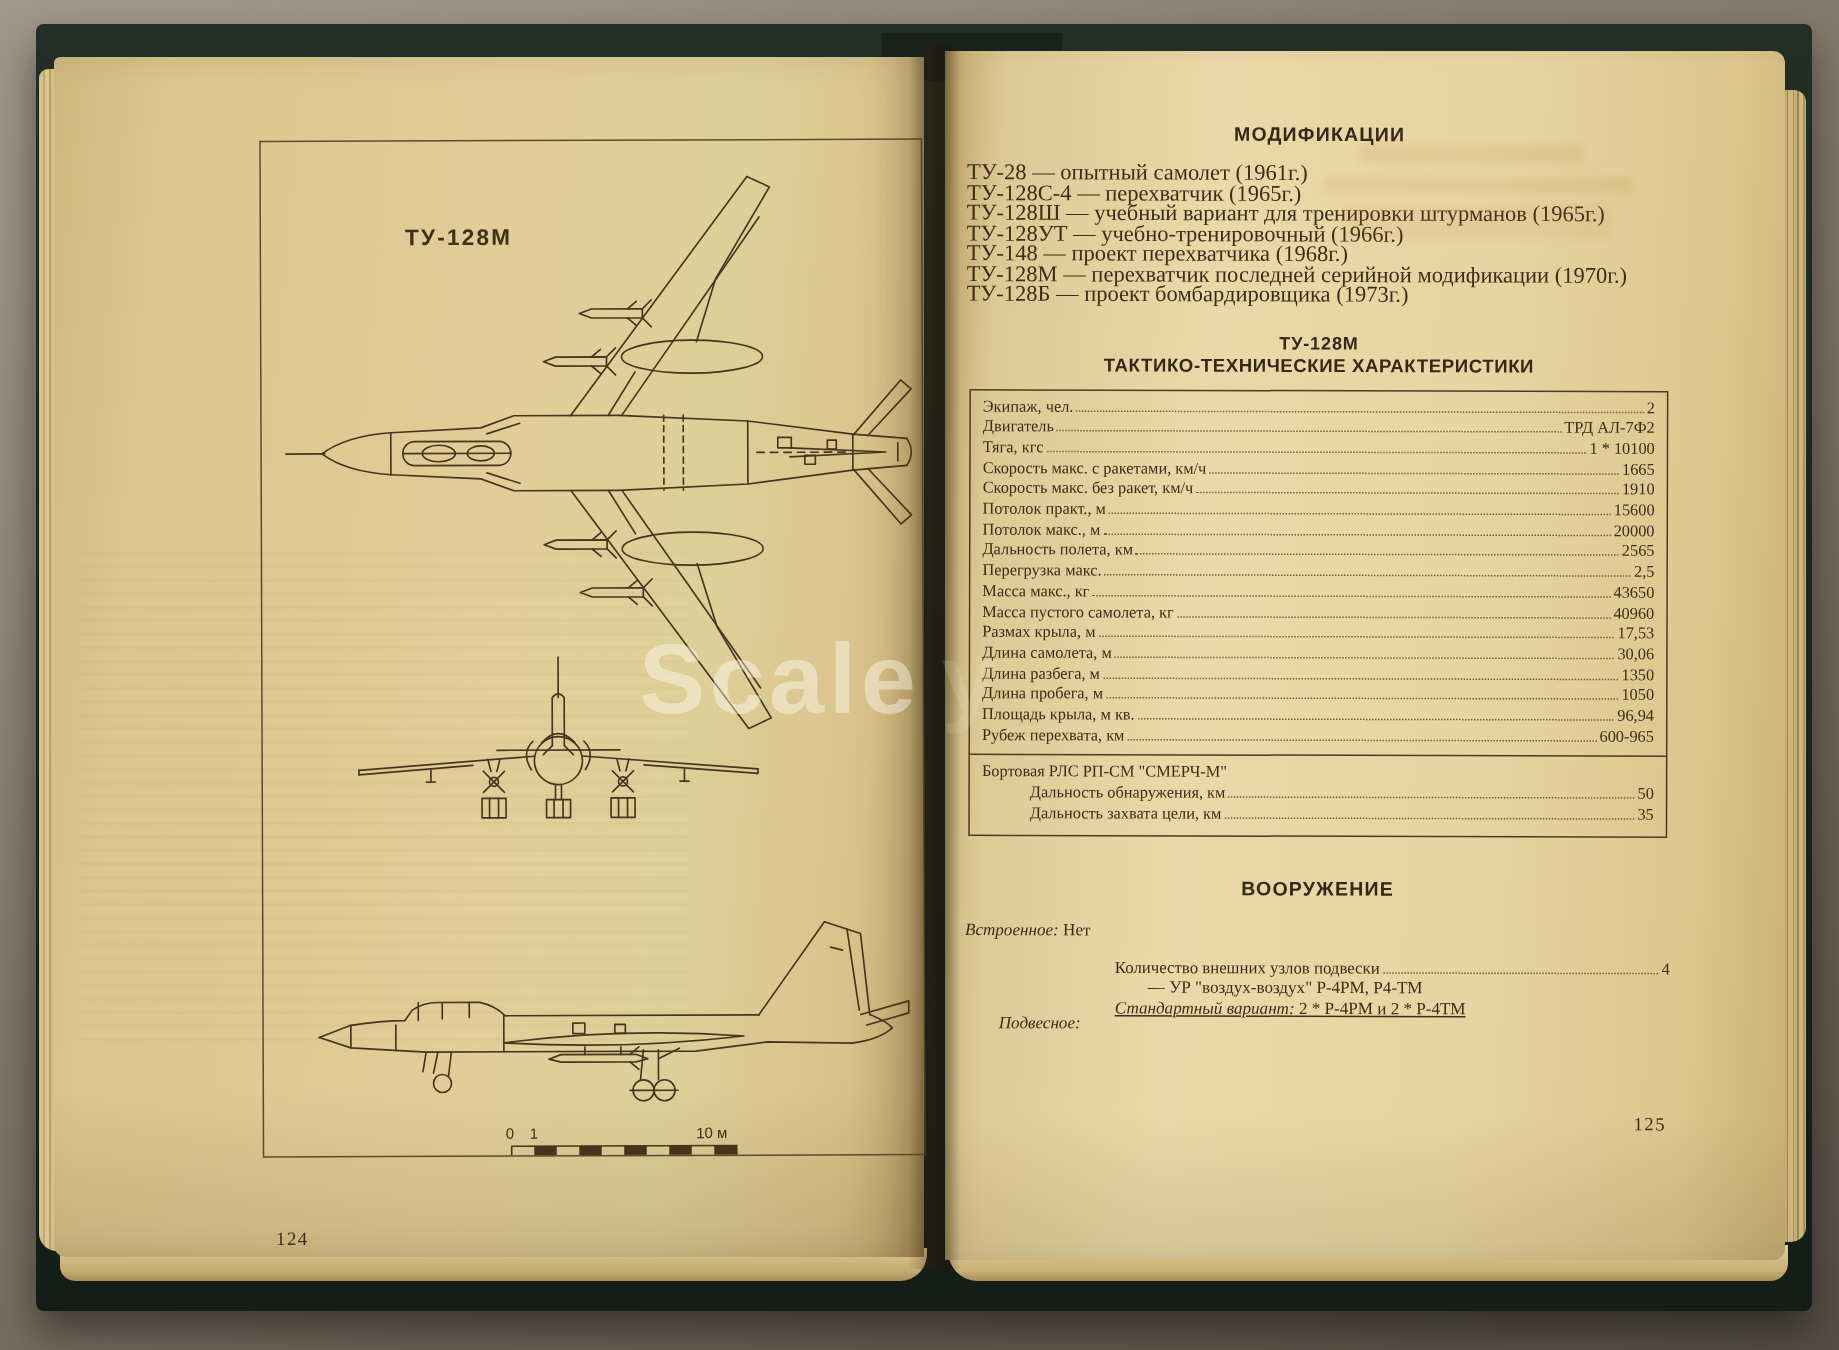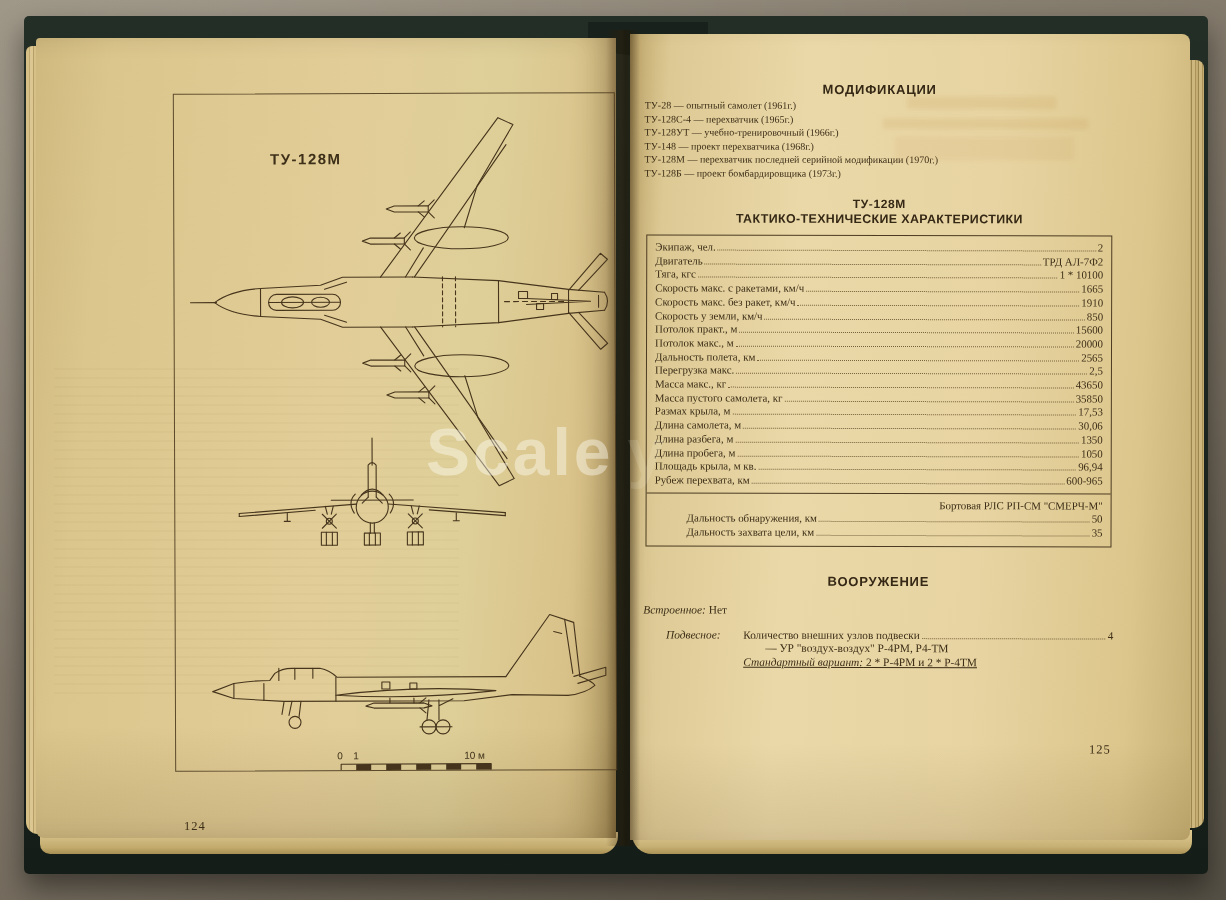--- a/index.html
+++ b/index.html
@@ -53,35 +53,35 @@
   .pn-right{left:446px;top:708px;}
   
   .rp-content{position:absolute;left:14px;top:0;width:470px;color:#3b2d16;transform:rotate(.15deg);}
   .ghost{position:absolute;background:rgba(185,120,45,.12);filter:blur(2px);border-radius:3px;}
   .g1{left:262px;top:62px;width:150px;height:13px;}
   .g2{left:238px;top:84px;width:206px;height:11px;}
   .g3{left:250px;top:102px;width:180px;height:24px;background:rgba(185,120,45,.08);}
   .sec-heading{margin:0;text-align:center;font-family:"Liberation Sans",sans-serif;
     font-weight:bold;font-size:13px;letter-spacing:.8px;color:#352815;}
   .mods-heading{padding-top:48px;}
-  .mods-list{margin-top:2px;font-size:10px;line-height:13.5px;}
+  .mods-list{margin-top:13px;font-size:15px;line-height:13.5px;}
   .mod-item{white-space:nowrap;}
   .ttx-titles{margin-top:17px;text-align:center;font-family:"Liberation Sans",sans-serif;
     font-weight:bold;color:#352815;}
   .ttx-t1{font-size:12px;letter-spacing:.6px;}
   .ttx-t2{font-size:12.4px;letter-spacing:.4px;margin-top:1px;}
   .ttx-box{margin:9px 2px 0;border:1px solid #4c3b22;padding:5px 8px 6px;}
-  .ttx-row{display:flex;align-items:baseline;font-size:10.9px;line-height:13.7px;white-space:nowrap;justify-content:flex-end;}
+  .ttx-row{display:flex;align-items:baseline;font-size:10.9px;line-height:13.7px;white-space:nowrap;}
   .ttx-row .dots{flex:1;margin:0 2px 3px;border-bottom:1px dotted #74603a;min-width:8px;}
   .ttx-row .val{text-align:right;}
   .ttx-divider{border-top:1px solid #4c3b22;margin:5px -8px 5px;}
   .radar-indent{padding-left:32px;}
   .arm-heading{padding-top:27px;}
   .arm-built{margin-top:15px;font-size:11.4px;}
-  .italic{font-style:italic;}
+  .italic{font-style:italic;margin-top:37px;}
   .arm-suspended{margin-top:13px;display:flex;font-size:11.4px;}
   .arm-label{width:100px;flex:none;text-align:center;}
   .arm-col{flex:1;}
   .arm-line2{margin-left:22px;line-height:13.6px;}
   .arm-line3{line-height:13.6px;text-decoration:underline;}
   .arm-col .ttx-row{font-size:11.2px;}
   
   .watermark{position:absolute;left:426px;top:414px;font-family:"Liberation Sans",sans-serif;
     font-weight:bold;font-size:66px;letter-spacing:3px;color:rgba(255,255,248,.42);
     filter:blur(.4px);pointer-events:none;}
@@ -230,20 +230,21 @@
   <div class="page page-right">
     <div class="rp-content">
       <div class="ghost g1"></div>
       <div class="ghost g2"></div>
       <div class="ghost g3"></div>
 
       <h2 class="sec-heading mods-heading">МОДИФИКАЦИИ</h2>
       <div class="mods-list">
         <div class="mod-item">ТУ-28 — опытный самолет (1961г.)</div>
         <div class="mod-item">ТУ-128С-4 — перехватчик (1965г.)</div>
+        <div class="mod-item">ТУ-128Ш — учебный вариант для тренировки штурманов (1965г.)</div>
         <div class="mod-item">ТУ-128УТ — учебно-тренировочный (1966г.)</div>
         <div class="mod-item">ТУ-148 — проект перехватчика (1968г.)</div>
         <div class="mod-item">ТУ-128М — перехватчик последней серийной модификации (1970г.)</div>
         <div class="mod-item">ТУ-128Б — проект бомбардировщика (1973г.)</div>
       </div>
 
       <div class="ttx-titles">
         <div class="ttx-t1">ТУ-128М</div>
         <div class="ttx-t2">ТАКТИКО-ТЕХНИЧЕСКИЕ ХАРАКТЕРИСТИКИ</div>
       </div>
@@ -269,25 +270,20 @@
               <span class="lbl">Скорость макс. с ракетами, км/ч</span>
               <span class="dots"></span>
               <span class="val">1665</span>
             </div>
           <div class="ttx-row">
               <span class="lbl">Скорость макс. без ракет, км/ч</span>
               <span class="dots"></span>
               <span class="val">1910</span>
             </div>
           <div class="ttx-row">
-              <span class="lbl">Скорость у земли, км/ч</span>
-              <span class="dots"></span>
-              <span class="val">850</span>
-            </div>
-          <div class="ttx-row">
               <span class="lbl">Потолок практ., м</span>
               <span class="dots"></span>
               <span class="val">15600</span>
             </div>
           <div class="ttx-row">
               <span class="lbl">Потолок макс., м</span>
               <span class="dots"></span>
               <span class="val">20000</span>
             </div>
           <div class="ttx-row">
@@ -301,21 +297,21 @@
               <span class="val">2,5</span>
             </div>
           <div class="ttx-row">
               <span class="lbl">Масса макс., кг</span>
               <span class="dots"></span>
               <span class="val">43650</span>
             </div>
           <div class="ttx-row">
               <span class="lbl">Масса пустого самолета, кг</span>
               <span class="dots"></span>
-              <span class="val">35850</span>
+              <span class="val">40960</span>
             </div>
           <div class="ttx-row">
               <span class="lbl">Размах крыла, м</span>
               <span class="dots"></span>
               <span class="val">17,53</span>
             </div>
           <div class="ttx-row">
               <span class="lbl">Длина самолета, м</span>
               <span class="dots"></span>
               <span class="val">30,06</span>

